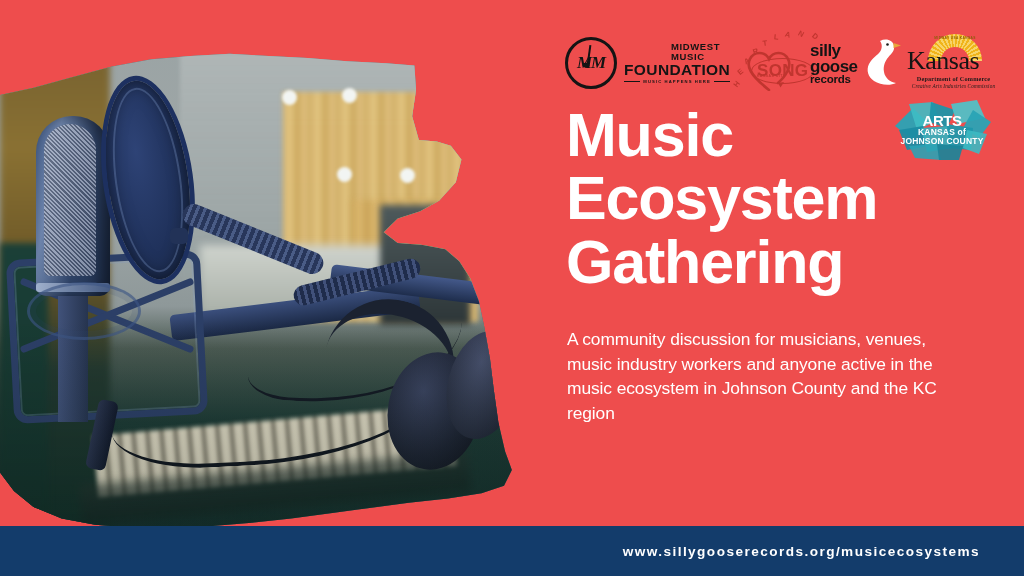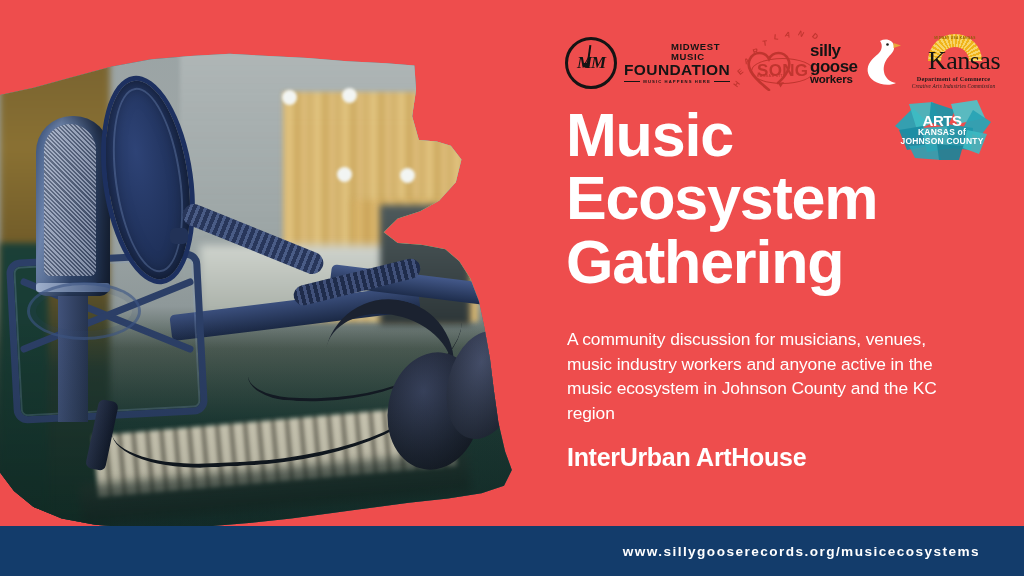--- a/index.html
+++ b/index.html
@@ -382,21 +382,21 @@
     border-radius: 14px 14px 0 0;
     background: #ee4d4d;
   }
   .ks-sun-lbl {
     position: absolute; left: 24px; top: 2px;
     width: 48px; text-align: center;
     font-size: 3.2px; font-weight: 700; color: #8a5f08; letter-spacing: .4px;
   }
   .ks-name {
     position: absolute; left: 0; top: 14px; width: 93px;
-    text-align: right;
+    text-align: left;
     font-family: "Liberation Serif", serif;
     font-size: 26px; font-weight: 400; color: #141414;
     letter-spacing: -.5px; line-height: 1;
   }
   .ks-s1 {
     position: absolute; left: 0; top: 41px; width: 93px; text-align: center;
     font-family: "Liberation Serif", serif;
     font-size: 6.2px; font-weight: 700; color: #1a1a1a; letter-spacing: .2px;
   }
   .ks-s2 {
@@ -557,21 +557,21 @@
         <span style="left:53px; top:11px; transform:rotate(40deg)">D</span>
       </div>
       <div class="hl-song">SONG</div>
       <div class="hl-sub">KANSAS CITY</div>
     </div>
 
     <div class="logo logo-sgr">
       <div class="sgr-text">
         <div class="sgr-l1">silly</div>
         <div class="sgr-l2">goose</div>
-        <div class="sgr-l3">workers</div>
+        <div class="sgr-l3">records</div>
       </div>
       <div class="sgr-goose">
         <svg viewBox="0 0 44 50" aria-hidden="true">
           <path d="M20 4 C26 1 33 3 34 9 C34.8 14 31 17 28.5 20
                    C25 24 23 29 24 35 C25 41 30 45 36 46
                    C30 49 20 48 14 44 C8 40 6 33 9 27
                    C12 21 18 18 20.5 14 C22.5 10.6 22 6.5 20 4 Z" fill="#ffffff"></path>
           <path d="M33.5 6 L41 8.6 L33.5 11 Z" fill="#e8a63a"></path>
           <circle cx="27.5" cy="7.5" r="1.3" fill="#1b1b1b"></circle>
         </svg>
@@ -612,20 +612,19 @@
 
   <div class="headline">
     <div>Music</div>
     <div>Ecosystem</div>
     <div>Gathering</div>
   </div>
 
   <div class="desc">A community discussion for musicians, venues, music industry workers and anyone active in the music ecosystem in Johnson County and the KC region</div>
 
   <div class="when">
-    <div>InterUrban ArtHouse</div>
   </div>
 
   <div class="footer">
     <div class="footer-url">www.sillygooserecords.org/musicecosystems</div>
   </div>
 
 </div>
 
 </body></html>

